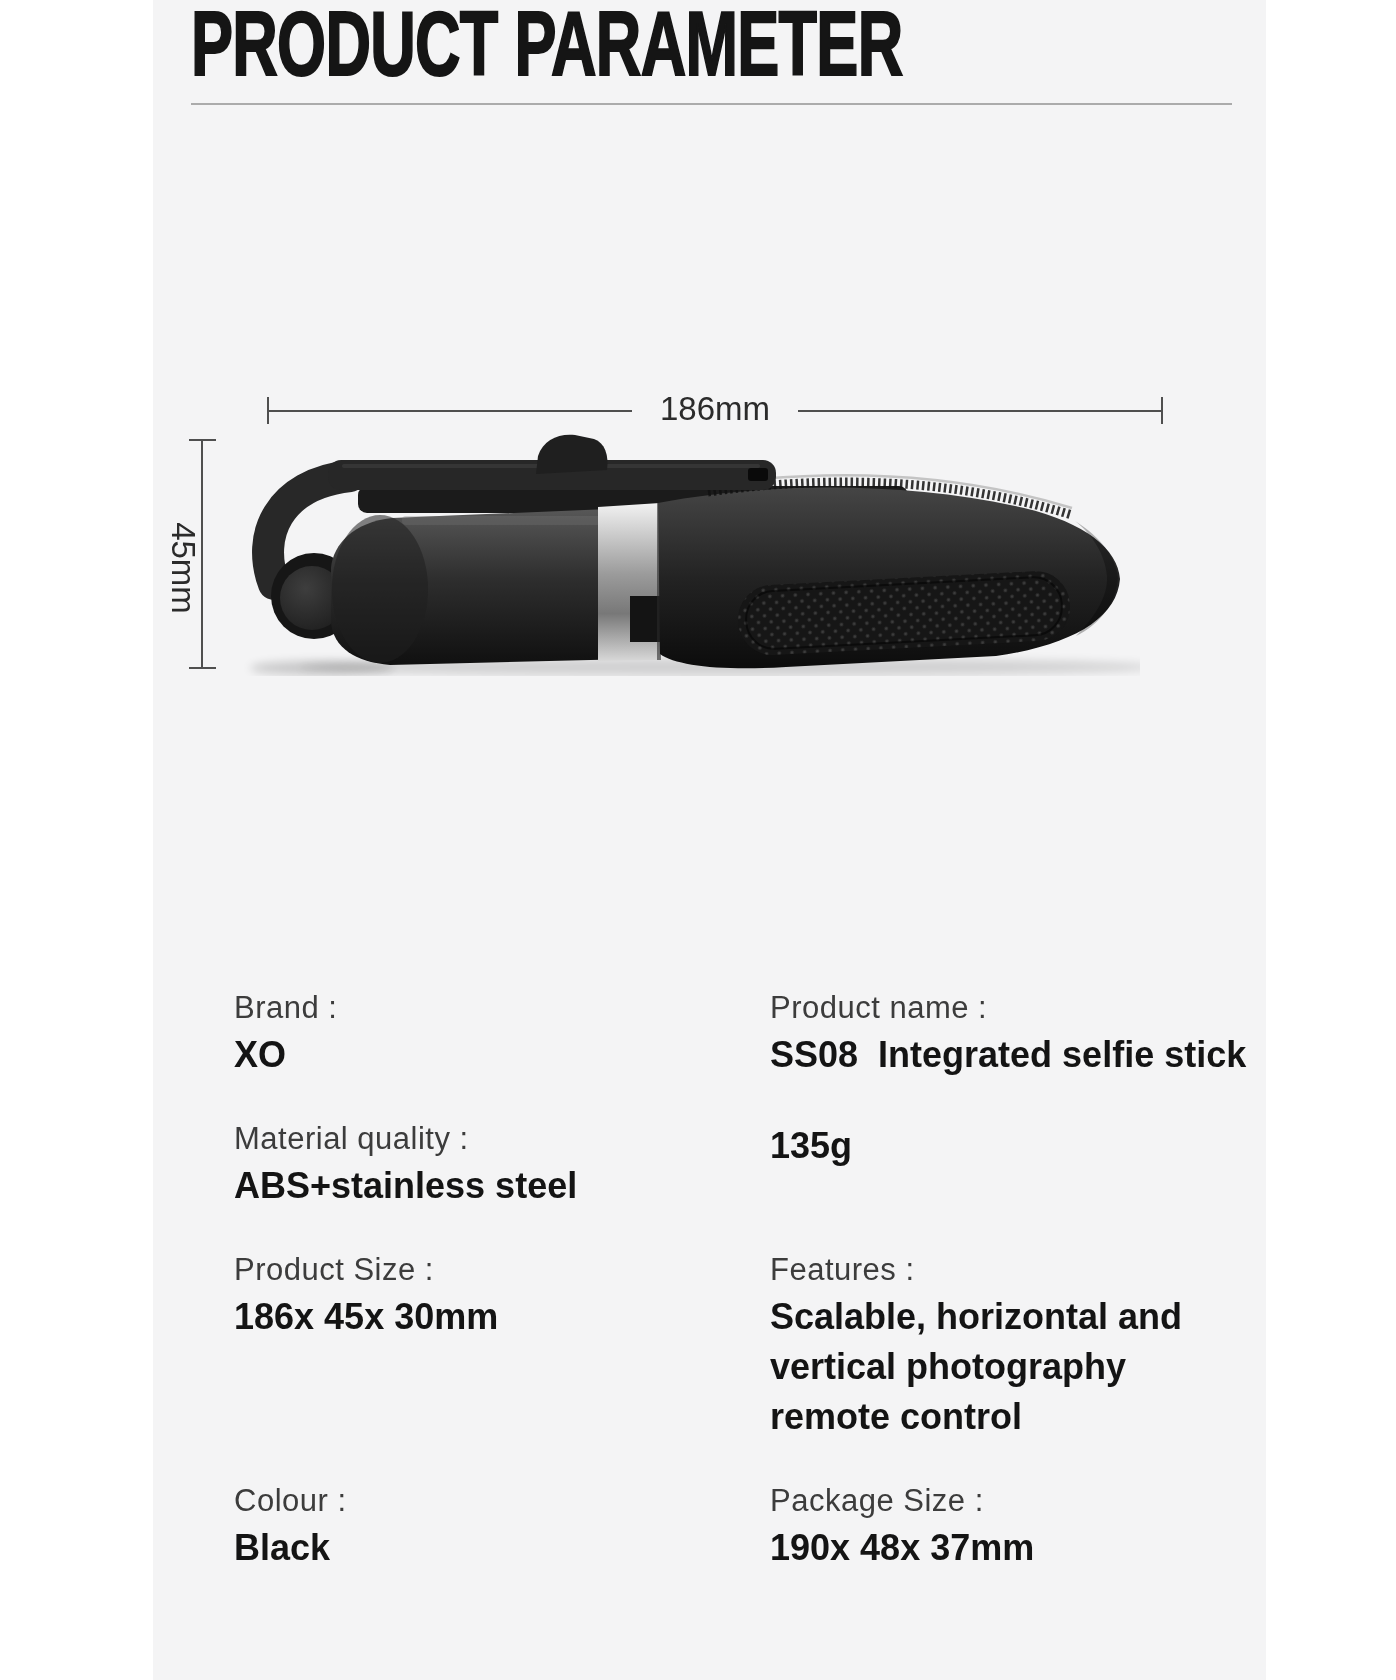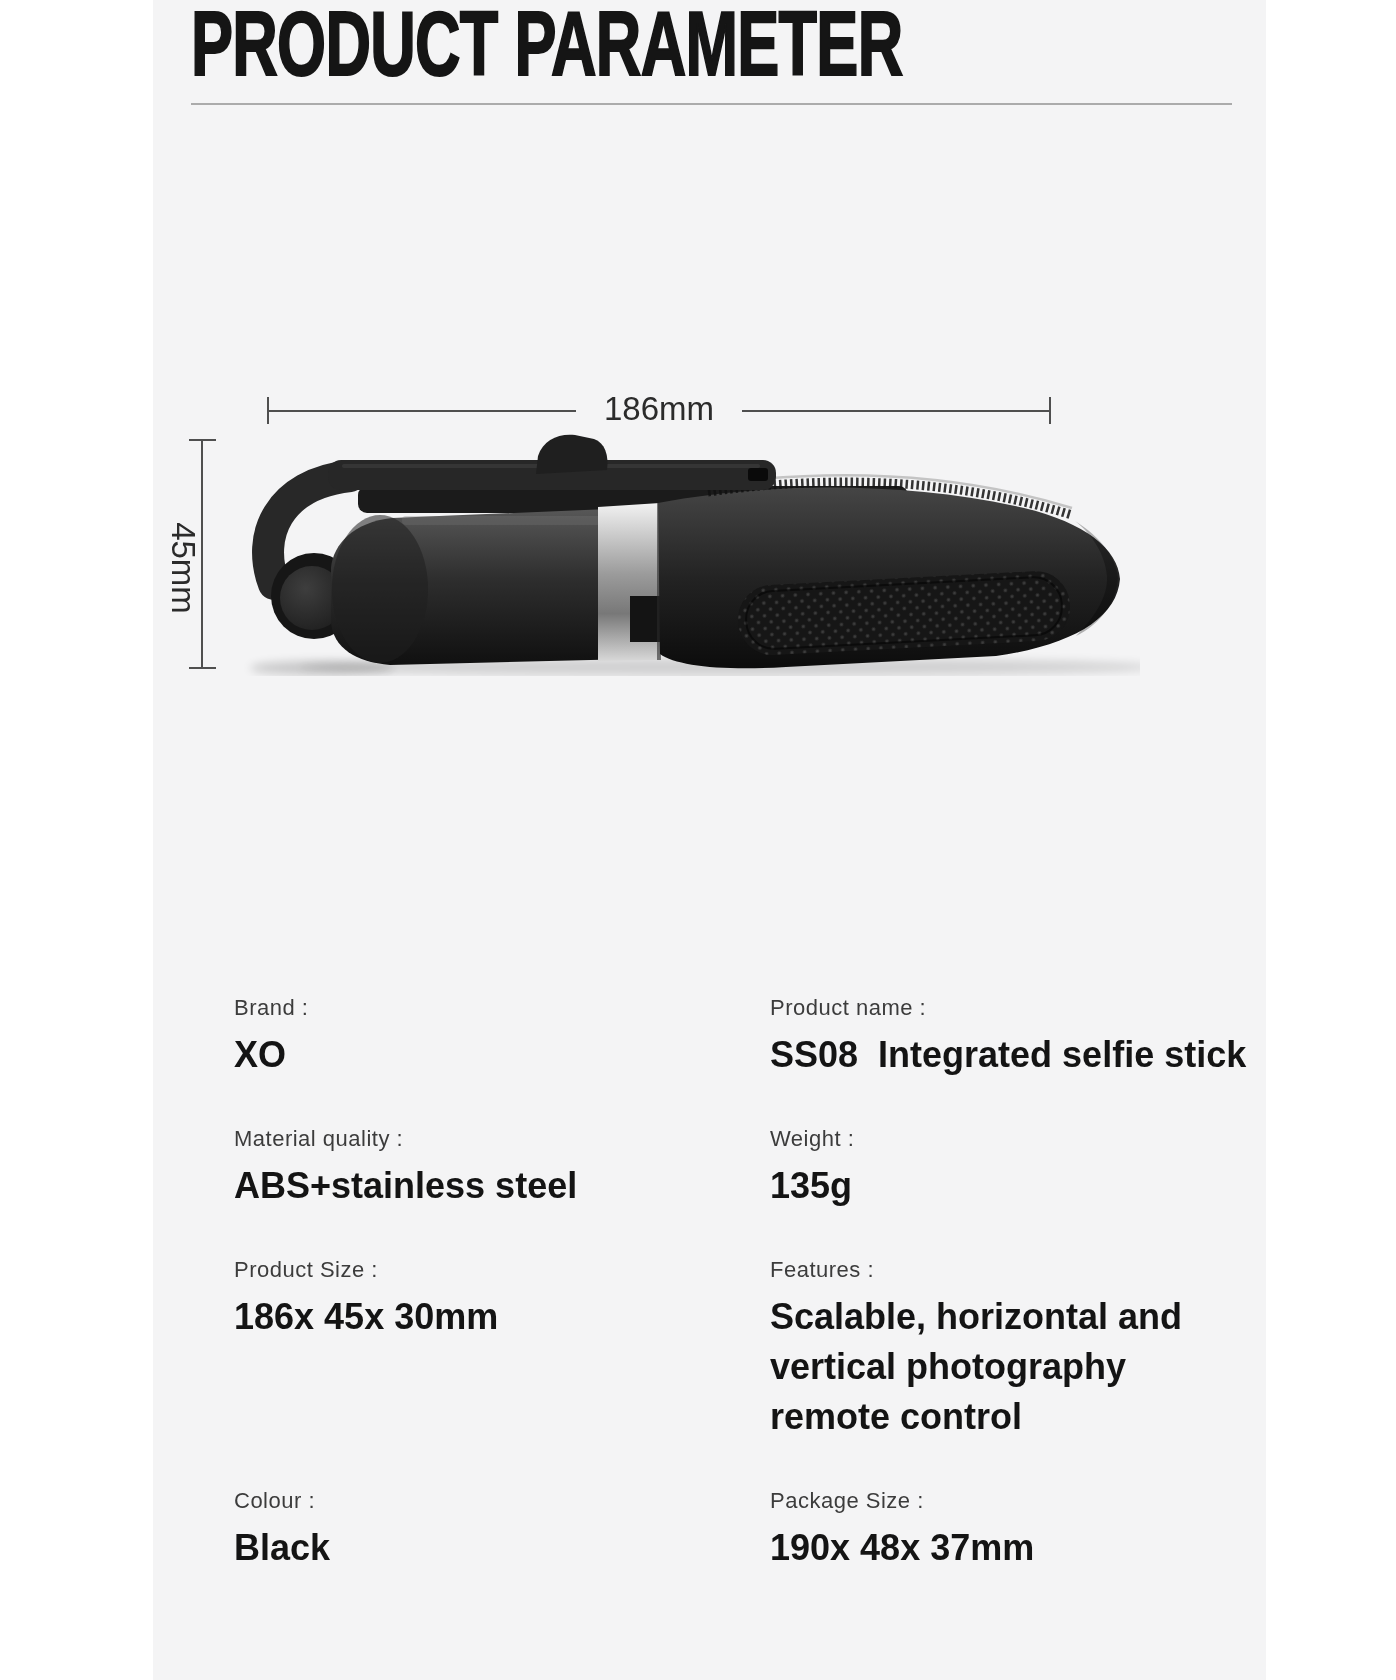--- a/index.html
+++ b/index.html
@@ -42,21 +42,21 @@
     width:1041px;height:2px;
     background:var(--divider);
   }
   .figure{
     position:relative;
     height:840px;
   }
   
   .dim-h{
     position:absolute;left:114px;top:292px;
-    width:784px;height:27px;
+    width:896px;height:27px;
     display:flex;align-items:center;
   }
   .dim-h .tick-v{width:2px;height:27px;background:var(--dimension-lines);flex:none;}
   .dim-h .seg{flex:1;height:2px;background:var(--dimension-lines);}
   .dim-h .dim-text{
     flex:none;padding:0 28px;
     font-size:33px;color:var(--dimension-text);
     transform:translateY(-2px);
   }
   
@@ -76,21 +76,21 @@
   }
   .product-svg{position:absolute;left:77px;top:321px;}
   
   .specs{
     margin:43px 0 0 81px;
     display:grid;
     grid-template-columns:536px auto;
     row-gap:39px;
   }
   .spec-label{
-    font-size:22px;line-height:40px;
+    font-size:31px;line-height:40px;
     color:var(--spec-label);
     letter-spacing:0.5px;
   }
   .spec-value{
     font-size:36px;line-height:50px;
     font-weight:700;
     color:var(--spec-value);
     margin-top:2px;
     white-space:pre-wrap;
   }
@@ -208,21 +208,20 @@
       <div class="spec-label">Product name :</div>
       <div class="spec-value">SS08  Integrated selfie stick</div>
     </div>
 
     <div class="spec">
       <div class="spec-label">Material quality :</div>
       <div class="spec-value">ABS+stainless steel</div>
     </div>
 
     <div class="spec">
-      <div class="spec-label">Weight :</div>
       <div class="spec-value">135g</div>
     </div>
 
     <div class="spec">
       <div class="spec-label">Product Size :</div>
       <div class="spec-value">186x 45x 30mm</div>
     </div>
 
     <div class="spec">
       <div class="spec-label">Features :</div>

